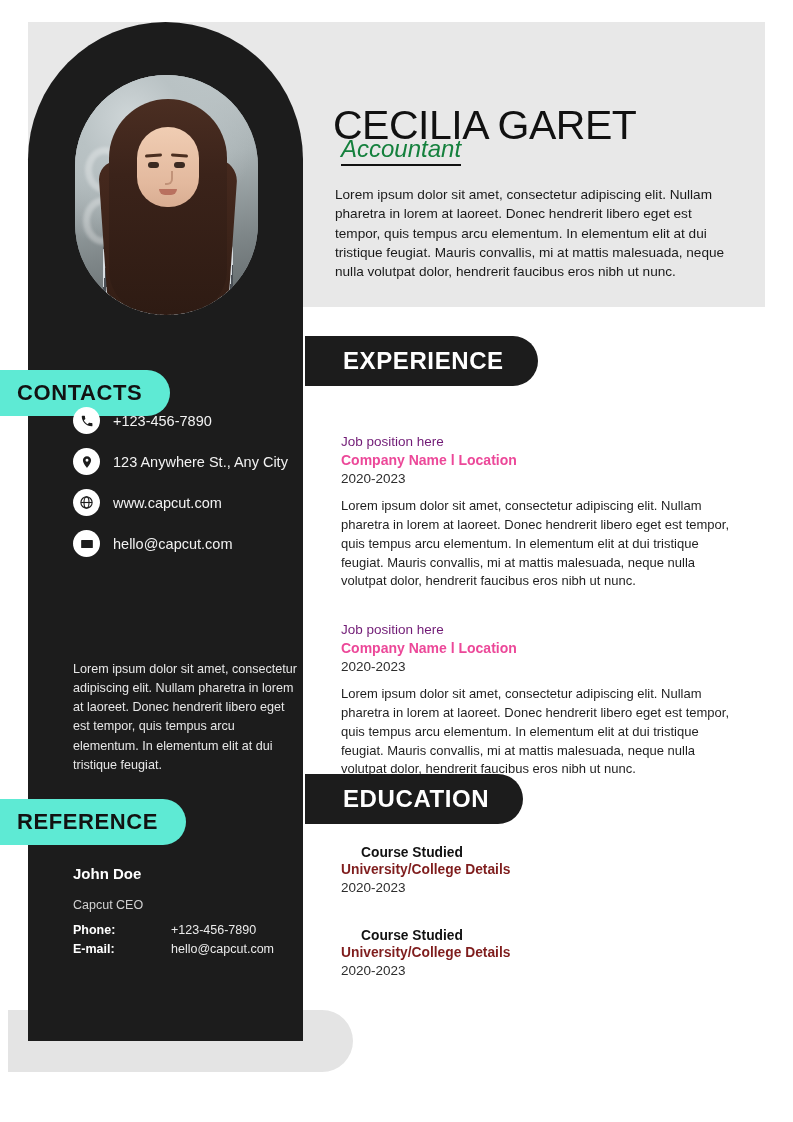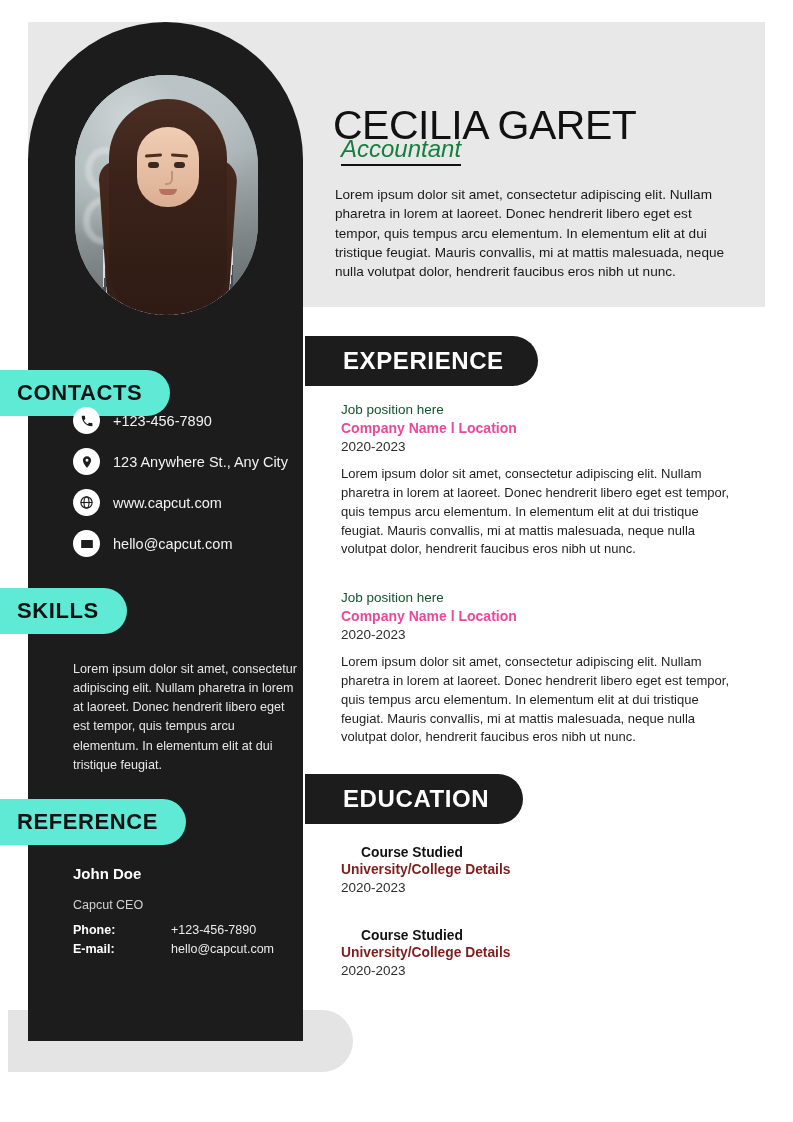--- a/index.html
+++ b/index.html
@@ -318,22 +318,23 @@
     width: 400px;
     font-size: 13.6px;
     line-height: 1.42;
     color: #1a1a1a;
   }
 
   
   .entry { position: absolute; left: 341px; width: 392px; }
   .e-pos {
     font-size: 13.5px;
-    color: #14532d;
+    color: #701a75;
     margin-bottom: 3px;
+    margin-top: 32px;
   }
   .e-company {
     font-size: 14px;
     font-weight: bold;
     color: #ec4899;
     margin-bottom: 3px;
   }
   .e-dates {
     font-size: 13.5px;
     color: #2d2d2d;
@@ -432,21 +433,20 @@
         <span class="c-icon">
           <svg width="14" height="14" viewBox="0 0 24 24" fill="#1c1c1c">
               <path d="M2 5.5h20v13H2z" opacity="0"></path>
               <path d="M3 5h18c.6 0 1 .4 1 1v12c0 .6-.4 1-1 1H3c-.6 0-1-.4-1-1V6c0-.6.4-1 1-1zm9 8L4.2 7h15.6L12 13z"></path>
             </svg>
         </span>
         <span class="c-text">hello@capcut.com</span>
       </div>
     </div>
 
-    <div class="pill-left" style="top:566px;">SKILLS</div>
     <div class="skills-text">Lorem ipsum dolor sit amet, consectetur adipiscing elit. Nullam pharetra in lorem at laoreet. Donec hendrerit libero eget est tempor, quis tempus arcu elementum. In elementum elit at dui tristique feugiat.</div>
 
     <div class="pill-left" style="top:777px;">REFERENCE</div>
 
     <div class="ref-block">
       <div class="ref-name">John Doe</div>
       <div class="ref-role">Capcut CEO</div>
       <div class="ref-row">
         <span class="ref-label">Phone:</span>
         <span class="ref-val">+123-456-7890</span>

